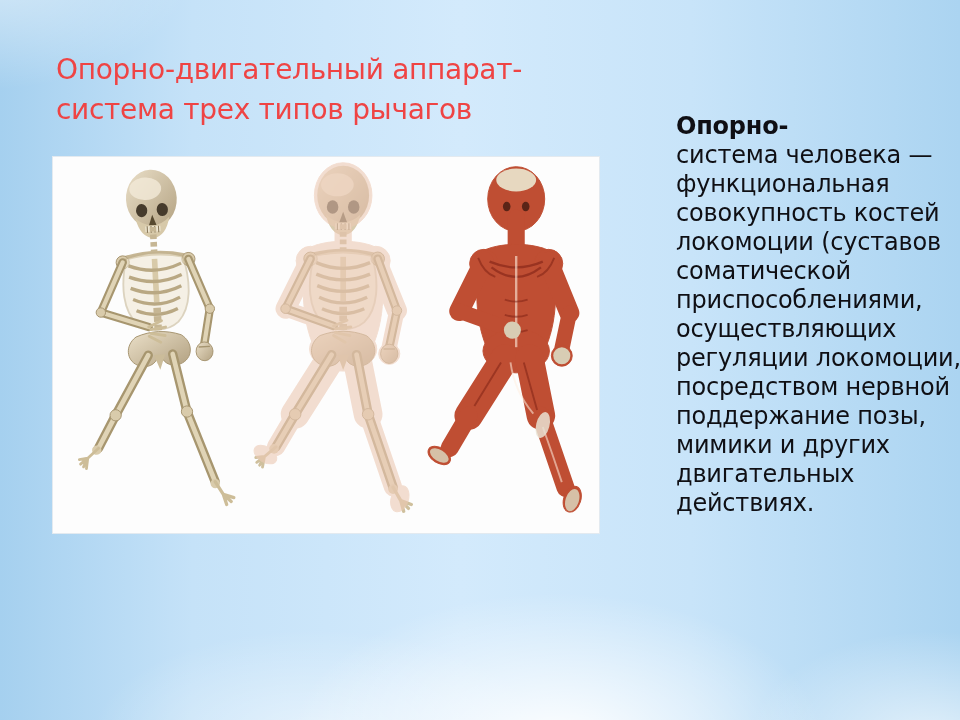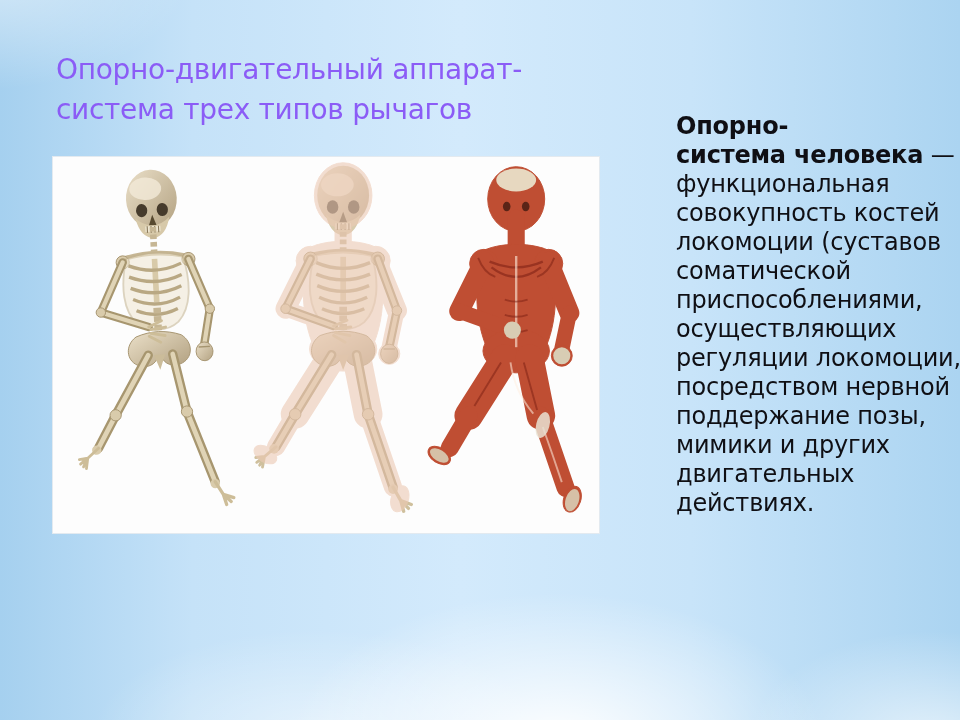--- a/index.html
+++ b/index.html
@@ -9,37 +9,37 @@
     background:
       radial-gradient(ellipse 430px 240px at 58% 103%, rgba(255,255,255,.97) 0%, rgba(255,255,255,0) 62%),
       radial-gradient(ellipse 280px 170px at 97% 103%, rgba(255,255,255,.65) 0%, rgba(255,255,255,0) 65%),
       radial-gradient(ellipse 300px 170px at -2% -4%, rgba(255,255,255,.55) 0%, rgba(255,255,255,0) 70%),
       radial-gradient(ellipse 320px 150px at 33% 102%, rgba(255,255,255,.5) 0%, rgba(255,255,255,0) 70%),
       linear-gradient(to right,#a5d0ef 0%,#c5e2f8 20%,#d3eafc 48%,#c8e4f9 72%,#abd4f1 100%);
   }
   .title{
     position:absolute;left:56px;top:50px;
     font-size:28px;line-height:40px;letter-spacing:-.3px;
-    color:#8b5cf6;
+    color:#ef4444;
   }
   .title .tline{white-space:nowrap;}
   .panel{
     position:absolute;left:52px;top:156px;width:548px;height:378px;
     background:#fdfdfd;border:1px solid rgba(160,185,210,.28);
     box-sizing:border-box;
   }
   .panel svg{display:block;}
   .textblock{
     position:absolute;left:676px;top:112px;width:300px;
     font-size:24px;line-height:29px;color:#0f0f14;letter-spacing:-.2px;
   }
   .textblock .tline{white-space:nowrap;}
   .bold-lines .tline{font-weight:700;}
   .mixed-line{white-space:nowrap;}
-  .mixed-line .b{font-weight:700;text-align:right;}
+  .mixed-line .b{font-weight:400;text-align:right;}
 </style>
 </head>
 <body>
 
 <div class="title">
     <div class="tline">Опорно-двигательный аппарат-</div>
     <div class="tline">система трех типов рычагов</div>
   </div>
 
 <div class="panel">

